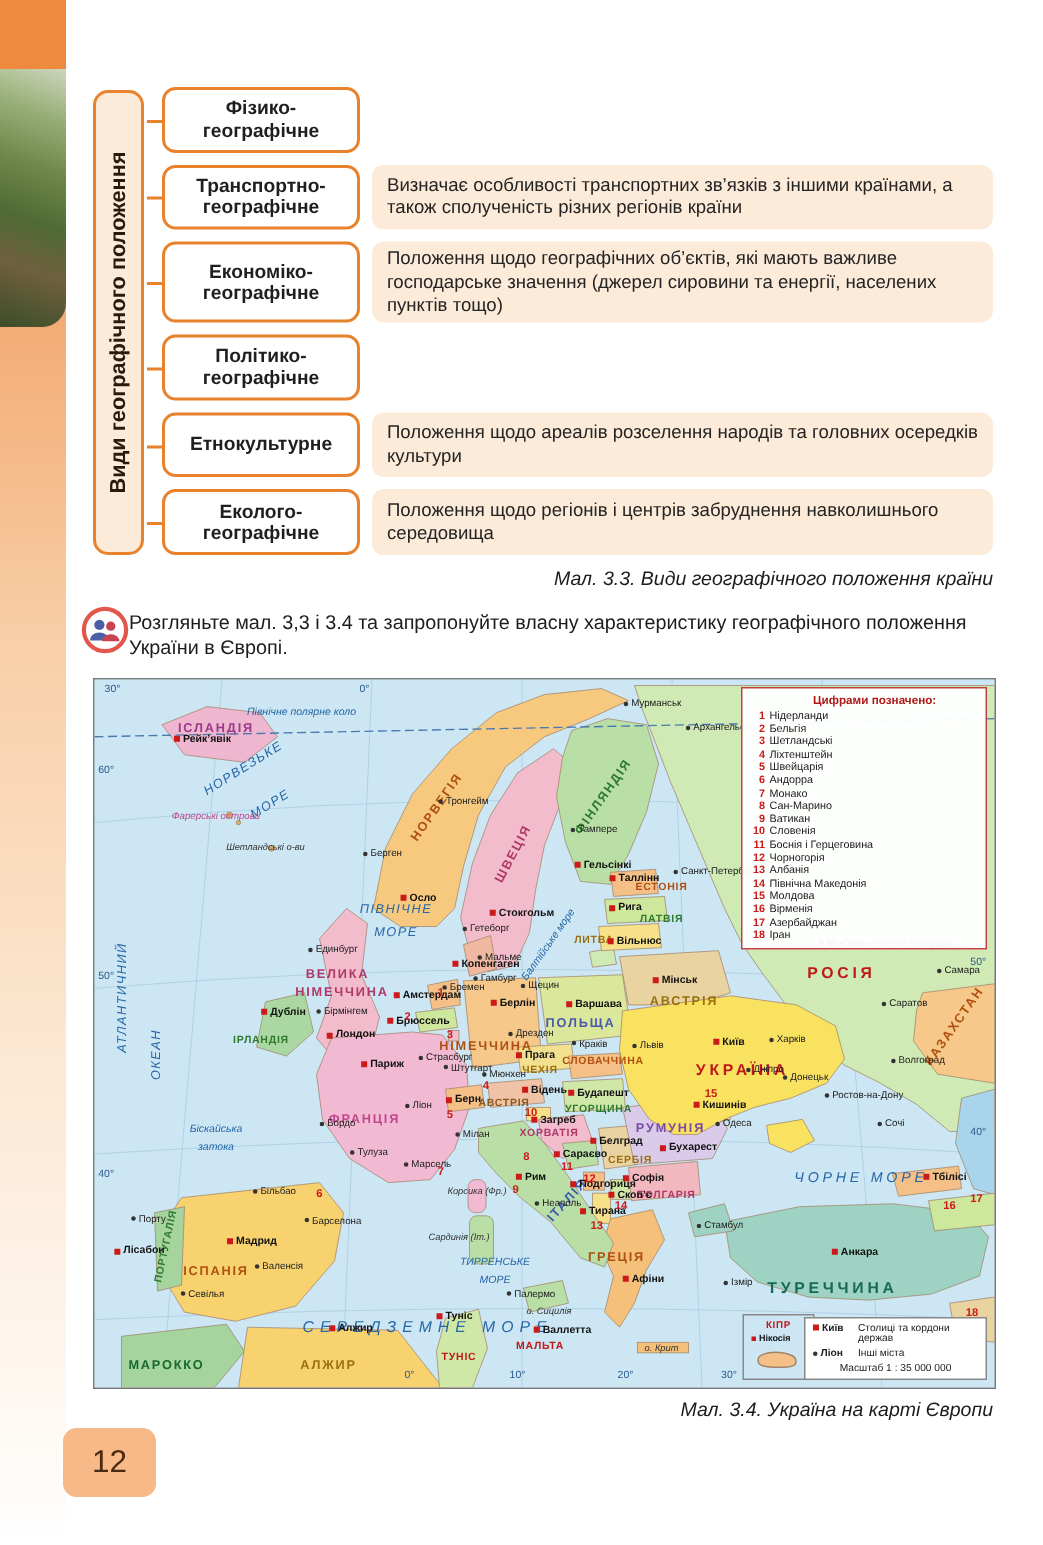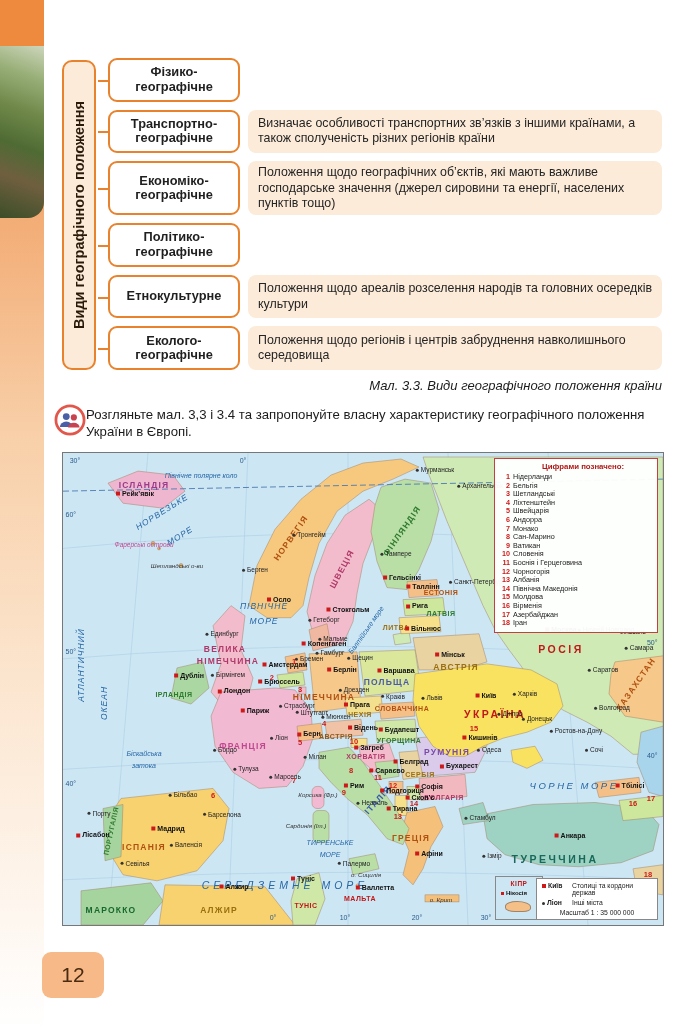--- a/index.html
+++ b/index.html
@@ -486,14 +486,15 @@
         <span class="key-desc">Столиці та кордони держав</span>
       </div>
       <div class="key-row">
         <span class="key-sym city">Ліон</span>
         <span class="key-desc">Інші міста</span>
       </div>
       <div class="key-scale">Масштаб 1 : 35 000 000</div>
     </div>
   </div>
 
+  <div class="caption caption2">Мал. 3.4. Україна на карті Європи</div>
 
 </div>
 
 </body></html>

